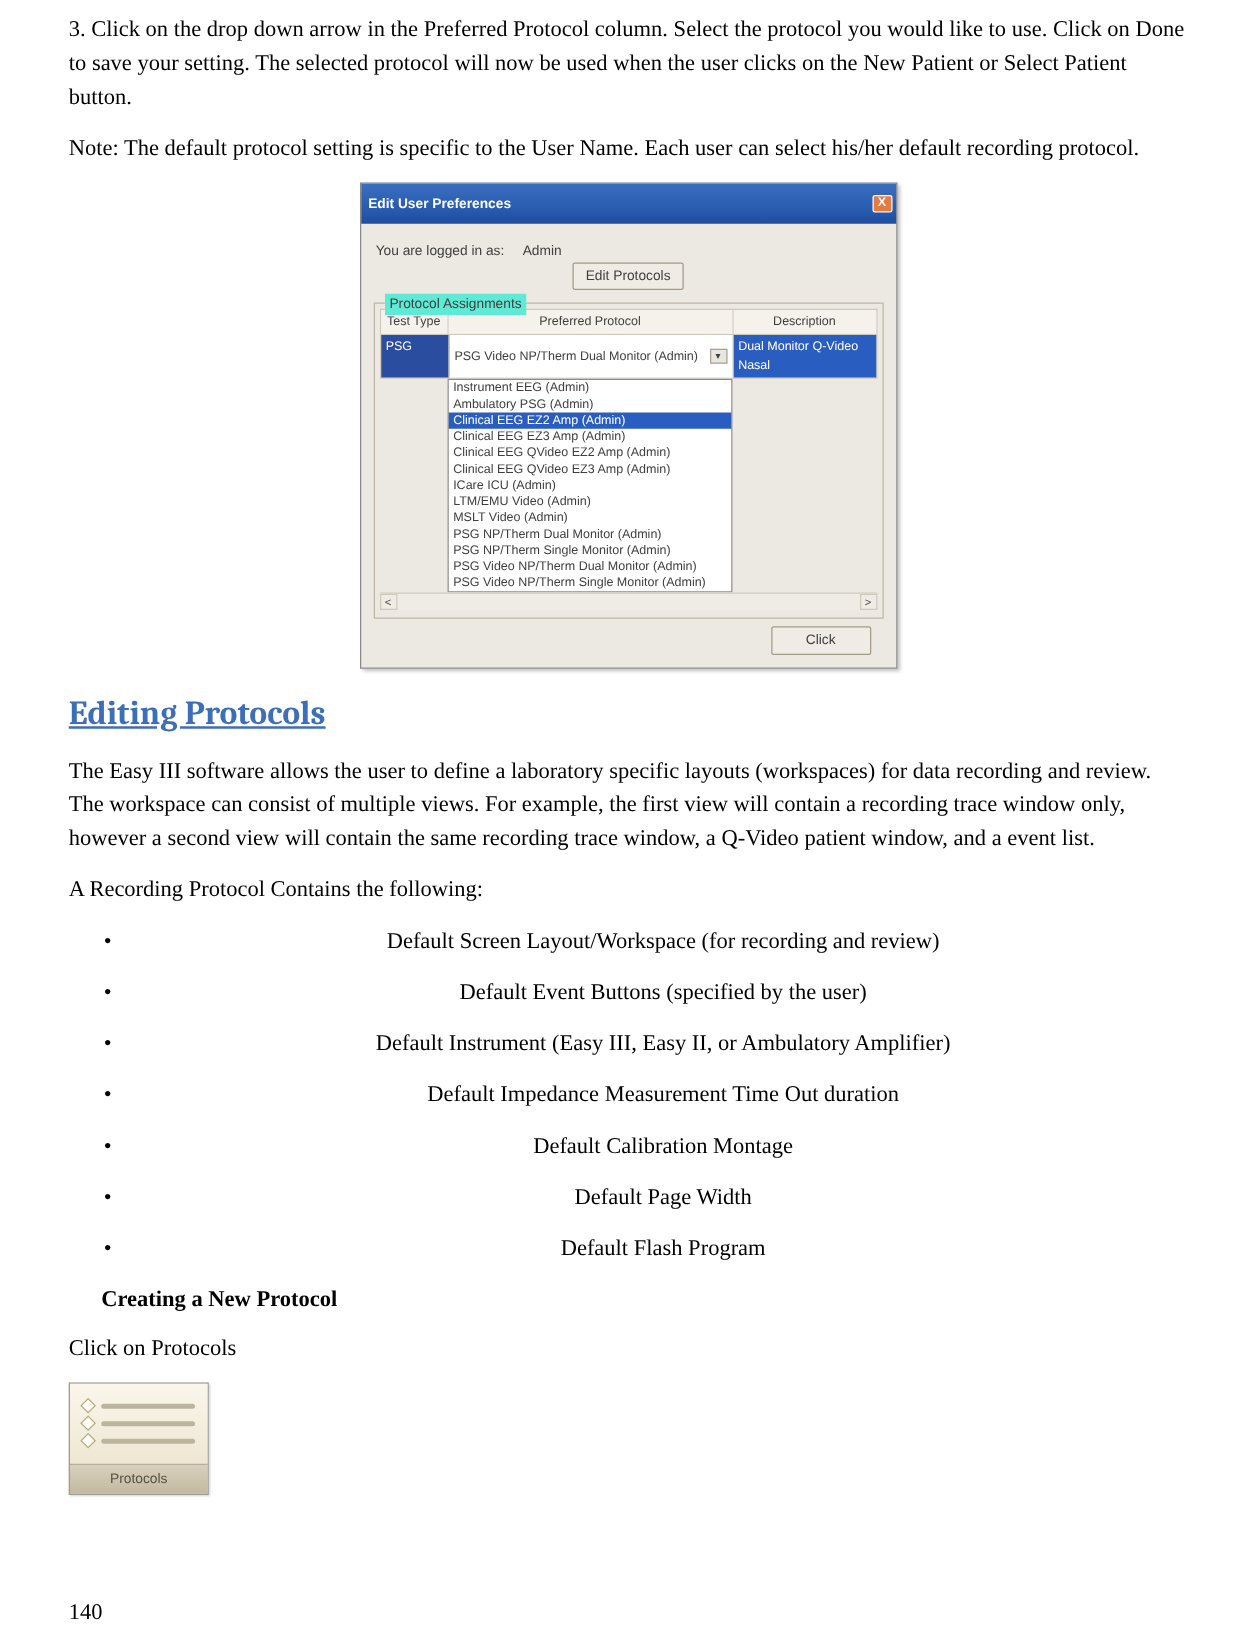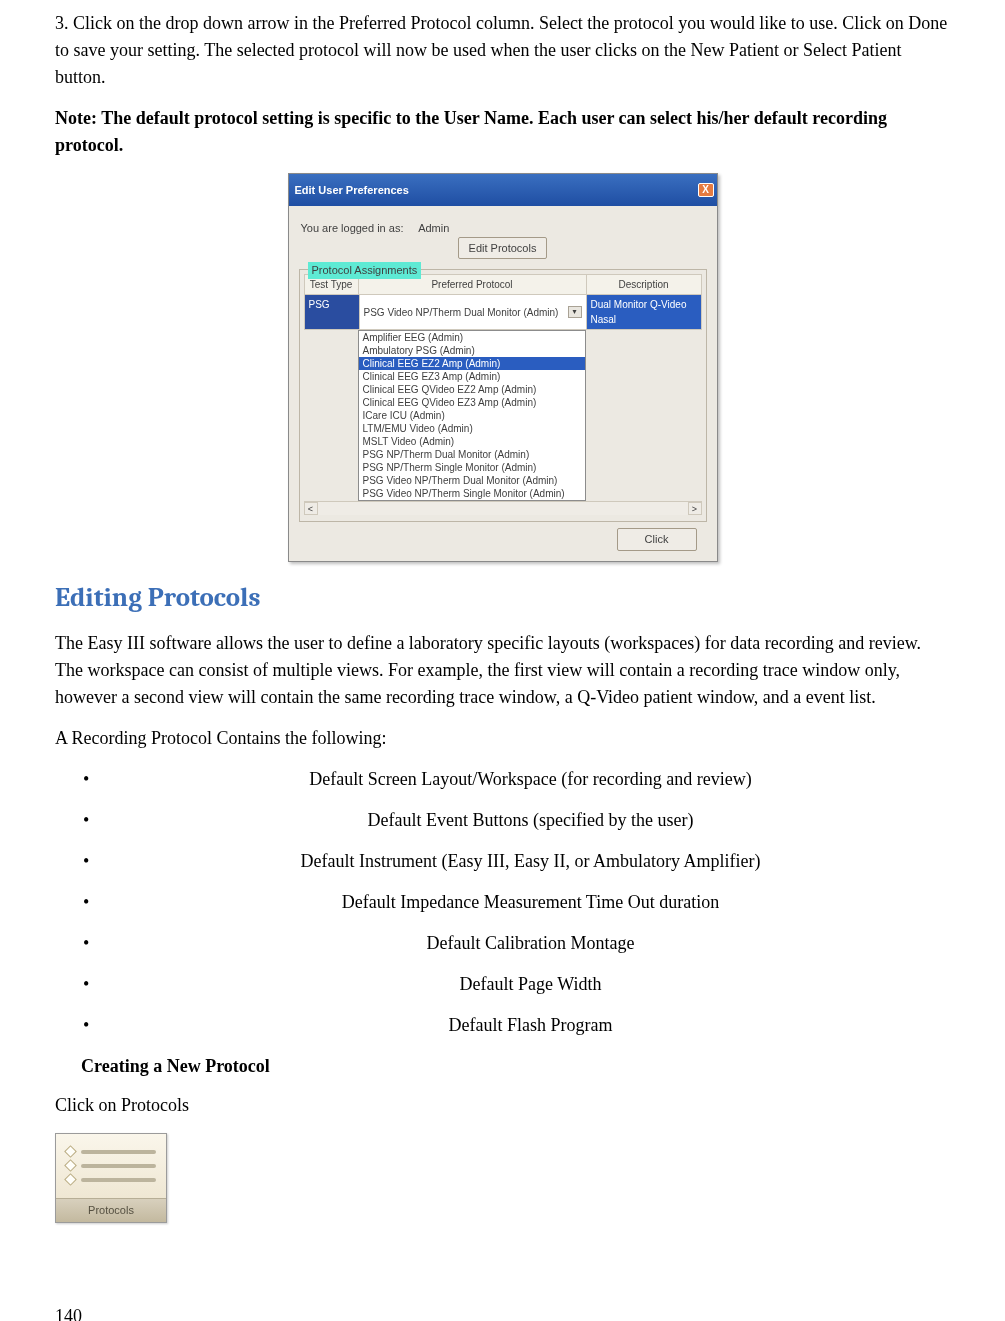--- a/index.html
+++ b/index.html
@@ -12,21 +12,21 @@
     color: #000;
     background: #fff;
     width: 1005px;
   }
   .page {
     padding: 10px 55px 30px 55px;
   }
   .indent1 { margin-left: 32px; }
   .ol-item { margin: 0 0 14px 0; }
   .ol-num { display:inline; }
-  .note { font-weight: bold; margin: 10px 0 14px 0; }
+  .note { font-weight: normal; margin: 10px 0 14px 0; }
   .fig-center { text-align:center; margin: 10px 0 16px 0; }
   .fig-left { margin: 10px 0 16px 0; }
 
   
   .dlg {
     display:inline-block;
     width: 430px;
     border:1px solid #8a8a8a;
     background:#ece9e2;
     font-family: Tahoma, Verdana, sans-serif;
@@ -148,20 +148,21 @@
     background:#efece6;
   }
   .done-row { text-align:right; padding:6px 10px 0 0; }
 
   h2.section {
     color:#3c6fb7;
     font-family:"Cambria","Palatino Linotype",Georgia,serif;
     font-size:27px;
     font-weight:bold;
     margin:14px 0 12px 0;
+    text-decoration:underline;
   }
   .para { margin:0 0 14px 0; }
   ul.bul { margin:0 0 0 28px; padding:0; }
   ul.bul li { margin:0 0 14px 0; list-style:none; position:relative; padding-left:28px;text-align:center; }
   ul.bul li::before {
     content:"•";
     position:absolute; left:0; top:0;
     font-size:18px;
   }
   .sub-hd { font-weight:bold; margin:6px 0 12px 0; }
@@ -241,21 +242,21 @@
         </div>
         <div class="grid-row1">
           <div class="cell-a">PSG</div>
           <div class="cell-b">
             <span>PSG Video NP/Therm Dual Monitor (Admin)</span>
             <span class="cell-b-arrow">▾</span>
           </div>
           <div class="cell-c">Dual Monitor Q-Video Nasal</div>
         </div>
         <div class="dd-list" id="dd-list">
-              <div class="dd-item">Amplifier EEG (Admin)</div>
+              <div class="dd-item">Instrument EEG (Admin)</div>
               <div class="dd-item">Ambulatory PSG (Admin)</div>
               <div class="dd-item sel">Clinical EEG EZ2 Amp (Admin)</div>
               <div class="dd-item">Clinical EEG EZ3 Amp (Admin)</div>
               <div class="dd-item">Clinical EEG QVideo EZ2 Amp (Admin)</div>
               <div class="dd-item">Clinical EEG QVideo EZ3 Amp (Admin)</div>
               <div class="dd-item">ICare ICU (Admin)</div>
               <div class="dd-item">LTM/EMU Video (Admin)</div>
               <div class="dd-item">MSLT Video (Admin)</div>
               <div class="dd-item">PSG NP/Therm Dual Monitor (Admin)</div>
               <div class="dd-item">PSG NP/Therm Single Monitor (Admin)</div>

